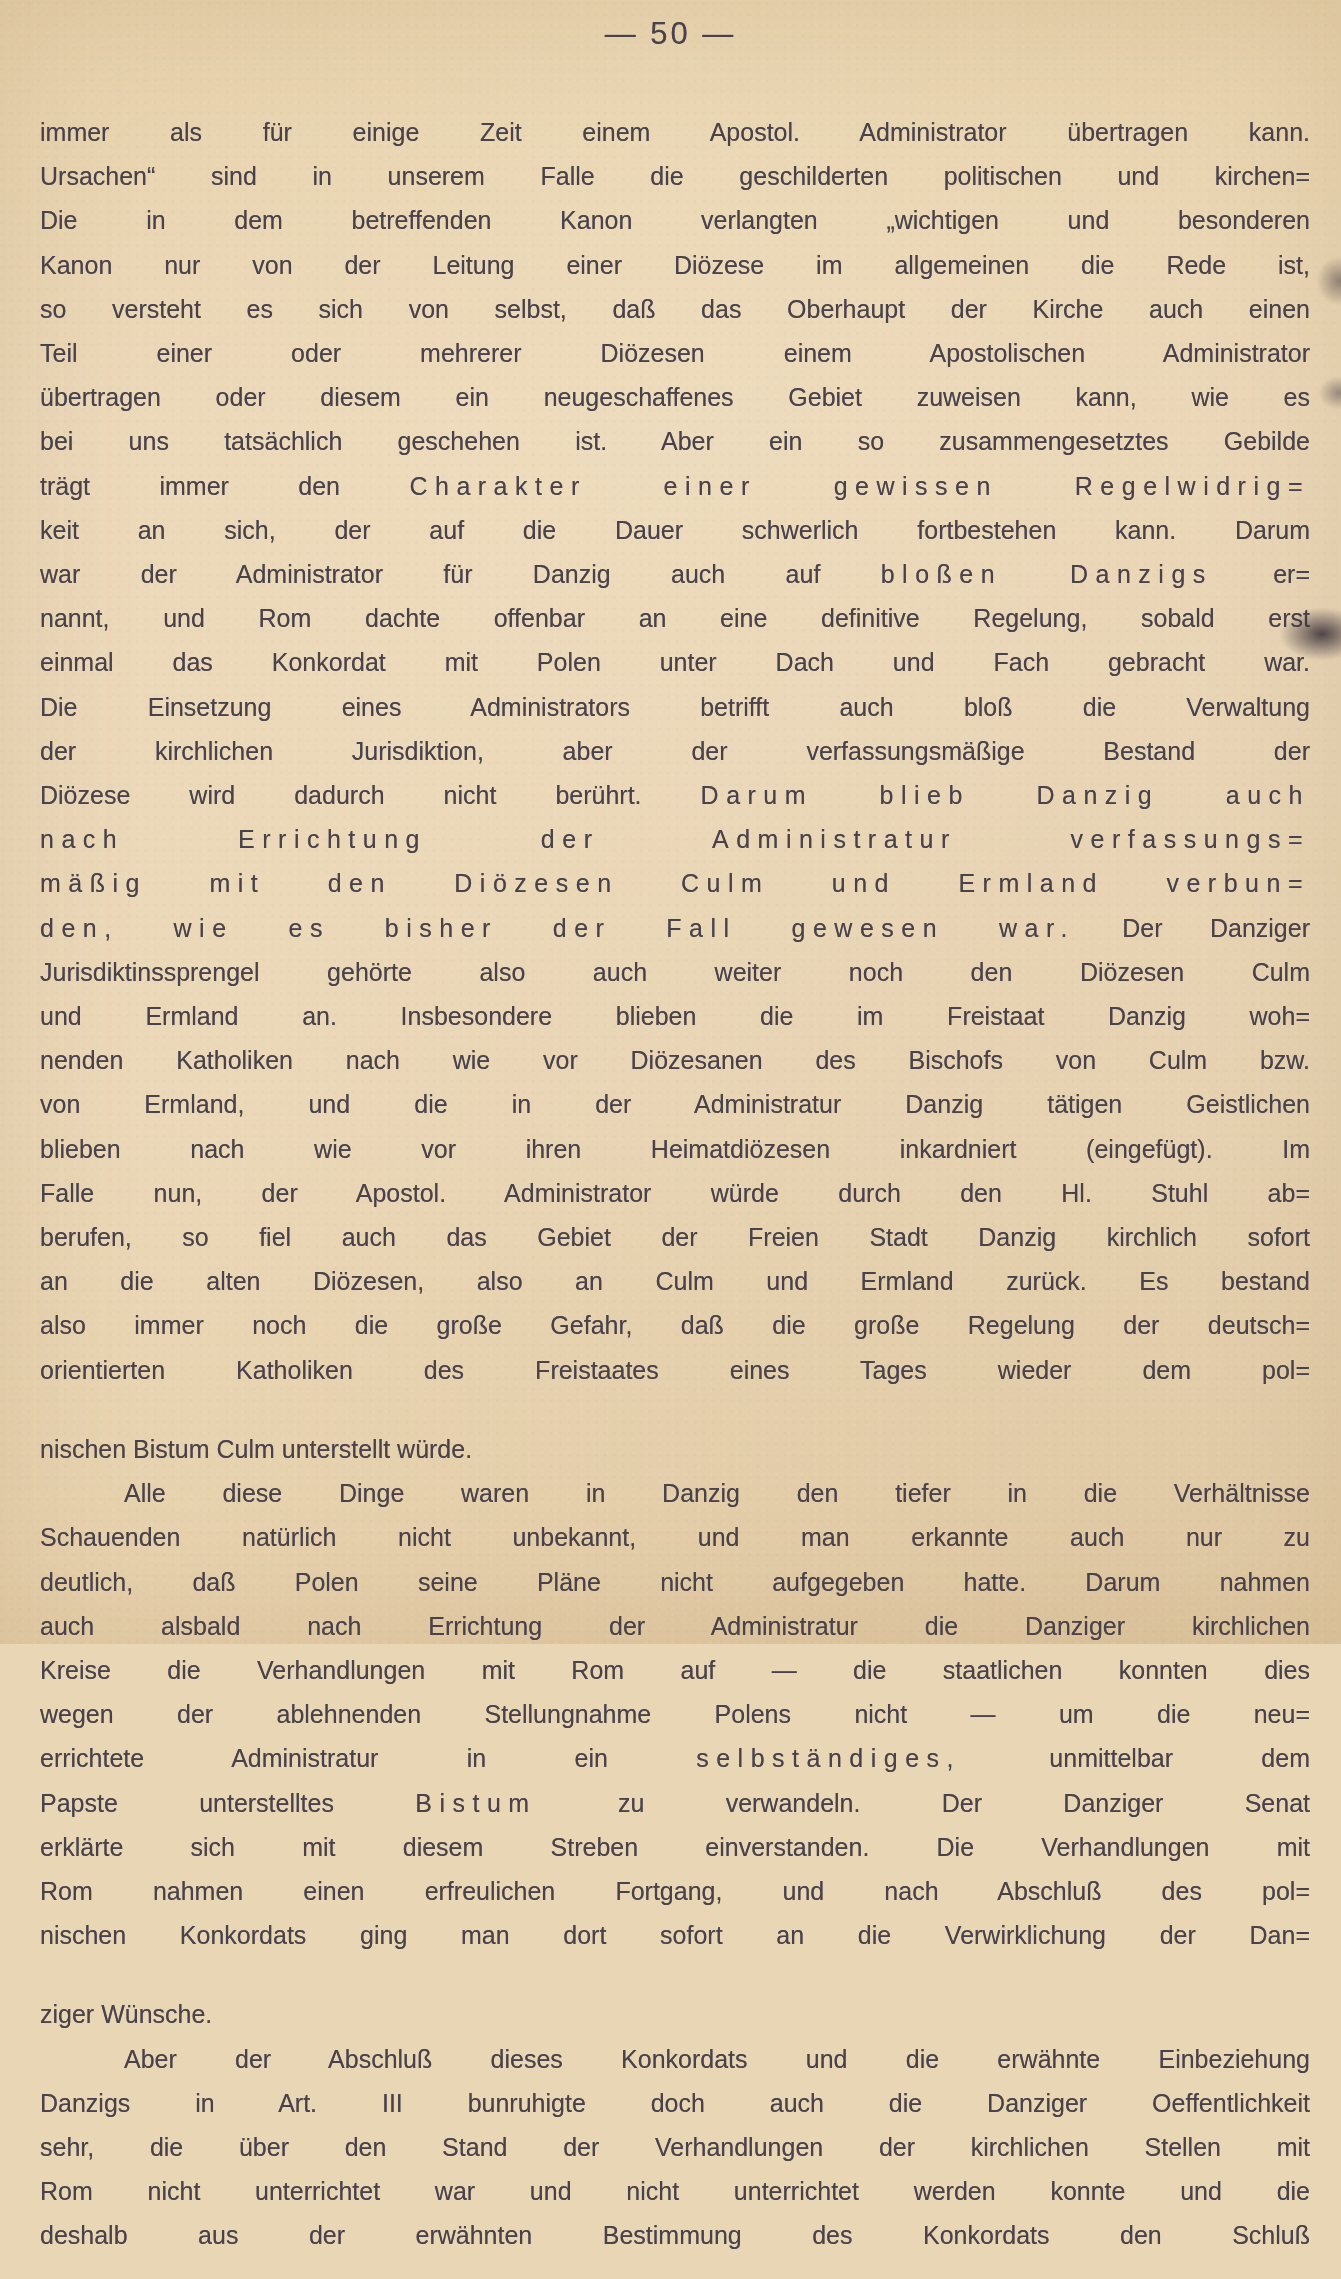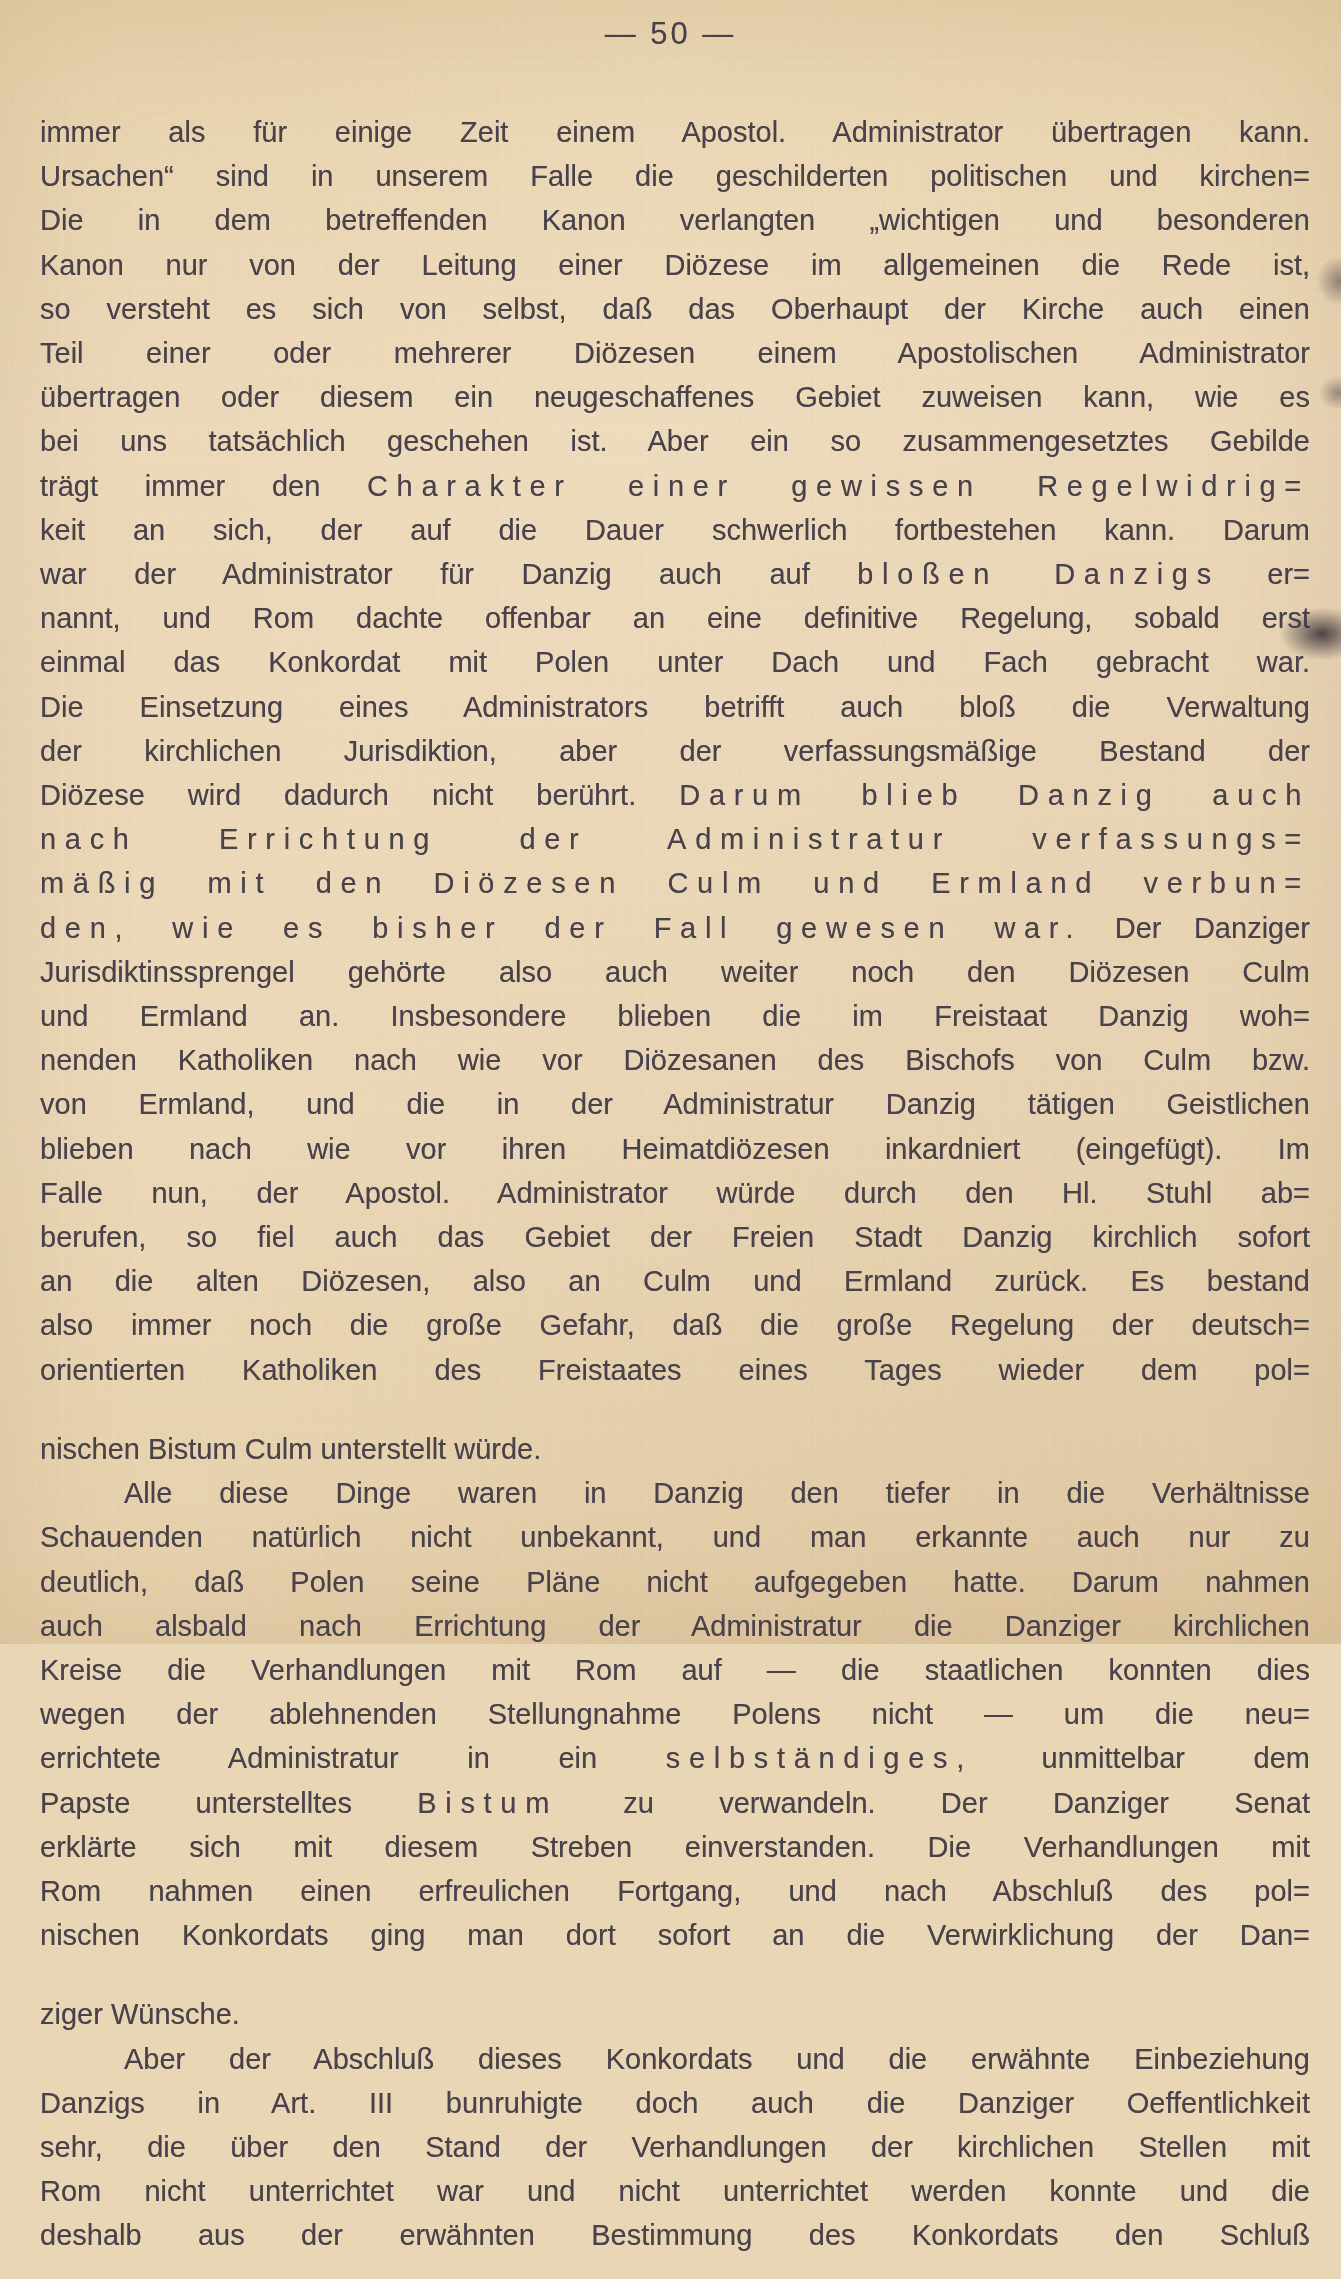--- a/index.html
+++ b/index.html
@@ -31,21 +31,21 @@
   .header {
     padding-top: 16px;
     text-align: center;
     font-size: 31px;
     line-height: 36px;
     letter-spacing: 3px;
     text-shadow: 0 0 0.6px rgba(73,66,75,0.55);
   }
   .textblock {
     margin: 58px 31px 0 40px;
-    font-size: 29px;
+    font-size: 25px;
     line-height: 44.2px;
     text-shadow: 0 0 0.6px rgba(73,66,75,0.55);
   }
   .line {
     text-align: justify;
     text-align-last: justify;
   }
   .line.noj {
     text-align-last: left;
     margin-top: 35px;

